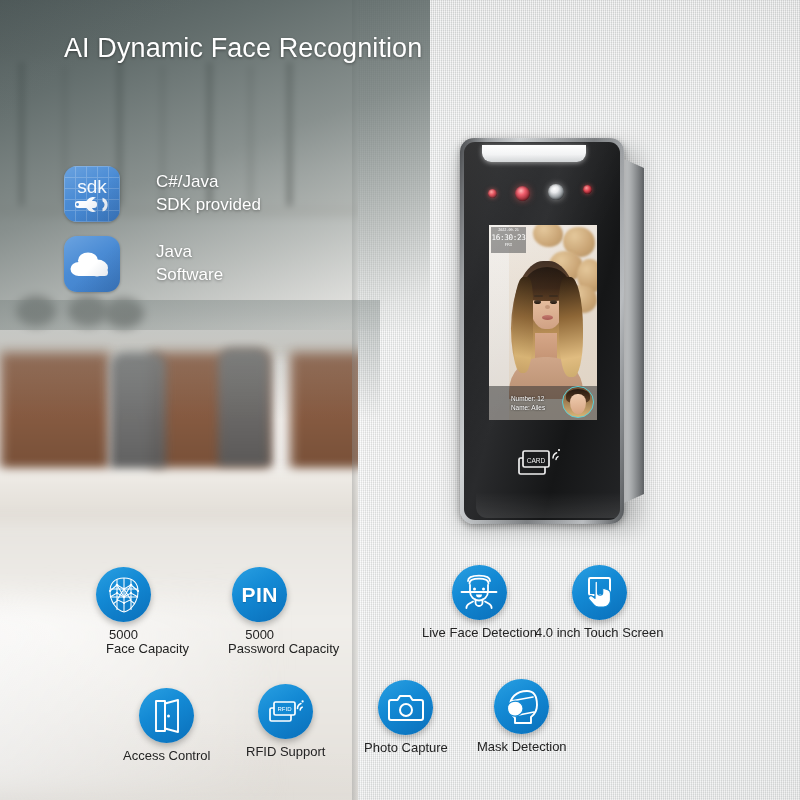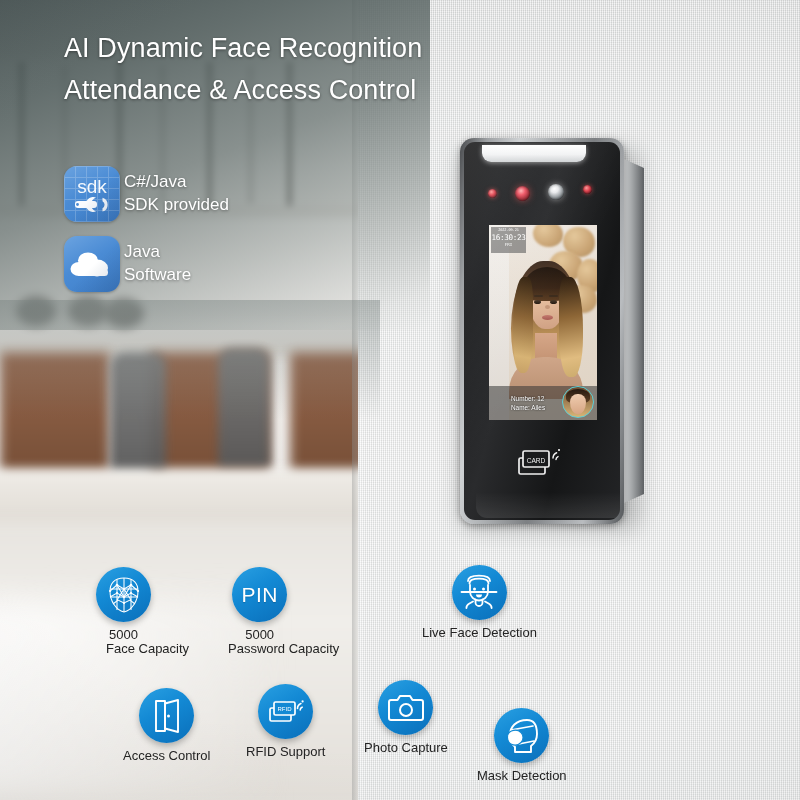--- a/index.html
+++ b/index.html
@@ -103,21 +103,21 @@
     background:
       repeating-linear-gradient(90deg,rgba(255,255,255,.9) 0 1px,transparent 1px 11px),
       repeating-linear-gradient(0deg,rgba(255,255,255,.9) 0 1px,transparent 1px 11px);
   }
   .badge-tile .shade{
     position:absolute;right:0;bottom:0;width:100%;height:100%;
     background:linear-gradient(135deg,rgba(255,255,255,0) 52%,rgba(20,50,90,.22) 100%);
   }
   .badge-tile svg{position:absolute;inset:0;}
   .badge-text{
-    margin-left:4px;color:#fff;font-size:17px;line-height:1.35;
+    margin-left:36px;color:#fff;font-size:17px;line-height:1.35;
     text-shadow:0 1px 3px rgba(0,0,0,.4);white-space:nowrap;
   }
   .badge-text .l2{display:block;}
 
   
   .device{position:absolute;left:452px;top:136px;width:200px;height:400px;}
   .dev-shadow{
     position:absolute;left:8px;top:14px;width:180px;height:380px;border-radius:14px;
     background:rgba(60,62,64,.30);filter:blur(11px);
   }
@@ -237,21 +237,21 @@
 
   
   .feat{position:absolute;display:flex;flex-direction:column;align-items:center;}
   .circle{
     width:55px;height:55px;border-radius:50%;
     background:linear-gradient(150deg,#2aa0e2 0%,#1389d4 42%,#0a6fba 100%);
     box-shadow:0 3px 6px rgba(0,0,0,.26);
     display:flex;align-items:center;justify-content:center;position:relative;
   }
   .circle svg{display:block;}
-  .pin-text{color:#fff;font-size:21px;font-weight:normal;letter-spacing:.4px;
+  .pin-text{color:#fff;font-size:21px;font-weight:bold;letter-spacing:.4px;
     text-shadow:0 1px 1px rgba(0,0,0,.18);text-align:center;}
   .flabel{
     margin-top:6px;text-align:center;color:#232323;font-size:13px;line-height:14px;
     white-space:nowrap;
   }
   .flabel .l2{display:block;padding-left:48px;}
 </style>
 </head>
 <body>
 
@@ -286,21 +286,20 @@
   </div>
 
   <div class="bg-rightwall"></div>
   <div class="bg-seam"></div>
   <div class="bg-frost"></div>
   <div class="bg-frost2"></div>
   <div class="bg-vign"></div>
 
   <div class="headline">
     <div>AI Dynamic Face Recognition</div>
-    <div>Attendance &amp; Access Control</div>
   </div>
 
   <div class="badges">
 
     <div class="badge-row">
       <div class="badge-tile">
         <div class="grid"></div>
         <svg width="56" height="56" viewBox="0 0 56 56">
           <text x="28" y="27" text-anchor="middle" font-family="Liberation Sans, sans-serif" font-size="19" fill="#ffffff" opacity="0.95">sdk</text>
           <g fill="#ffffff" opacity="0.97">
@@ -468,20 +467,33 @@
             <circle cx="23.5" cy="15" r="1.5"></circle>
           <path d="M16 20.5 h6 a3 3 0 0 1 -6 0 z"></path>
         </g>
       </svg>
     </div>
     <div class="flabel">
       <span>Live Face Detection</span>
     </div>
   </div>
 
+  <div class="feat" style="left:535px;top:565px">
+    <div class="circle">
+      <svg width="36" height="36" viewBox="0 0 36 36">
+        <rect x="8" y="3" width="21" height="17" rx="1.4" fill="none" stroke="#ffffff" stroke-width="2"></rect>
+        <path d="M16.5 5 v12.5 a2.6 2.6 0 0 0 5.2 0 V13 l5 1.6 a4 4 0 0 1 2.8 3.9 V25
+                 a7 7 0 0 1 -7 7 h-5 a6 6 0 0 1 -4.6 -2.2 L8 24.5 a2.4 2.4 0 0 1 3.4 -3.3 l2.6 2.1 V7.4
+                 a1.3 1.3 0 0 1 2.5 -0.4 z" fill="#ffffff" stroke="#1389d4" stroke-width="1.2" stroke-linejoin="round"></path>
+      </svg>
+    </div>
+    <div class="flabel">
+      <span>4.0 inch Touch Screen</span>
+    </div>
+  </div>
 
   <div class="feat" style="left:246px;top:684px">
     <div class="circle">
       <svg width="40" height="32" viewBox="0 0 40 32">
         <g fill="none" stroke="#ffffff" stroke-width="1.7" stroke-linejoin="round">
           <rect x="4" y="12" width="21" height="13" rx="1.5"></rect>
           <rect x="8" y="6" width="21" height="13" rx="1.5" fill="#1389d4"></rect>
         </g>
         <text x="18.5" y="15.3" text-anchor="middle" font-family="Liberation Sans, sans-serif" font-size="6" fill="#ffffff">RFID</text>
         <g fill="none" stroke="#ffffff" stroke-width="1.6" stroke-linecap="round">
@@ -518,21 +530,21 @@
           <path d="M2 9 a2 2 0 0 1 2 -2 h6.5 l2.5 -4 h10 l2.5 4 H34 a2 2 0 0 1 2 2 v16 a2 2 0 0 1 -2 2 H4 a2 2 0 0 1 -2 -2 z"></path>
           <circle cx="19" cy="17" r="6"></circle>
         </g>
       </svg>
     </div>
     <div class="flabel">
       <span>Photo Capture</span>
     </div>
   </div>
 
-  <div class="feat" style="left:477px;top:708px">
+  <div class="feat" style="left:477px;top:679px">
     <div class="circle">
       <svg width="38" height="38" viewBox="0 0 38 38">
         <path d="M24 3 C13 3 7 10 7 18 C7 23 9 27 12 30 l0 5 h16 l0 -6 c4 -3 6 -7 6 -12 C34 8 31 3 24 3 z" fill="none" stroke="#ffffff" stroke-width="1.9" stroke-linejoin="round"></path>
         <path d="M8 13 L30 9 M10.5 28 L31 24" stroke="#ffffff" stroke-width="1.7" stroke-linecap="round"></path>
         <path d="M8.5 14 c-2.5 1 -4 3.5 -4 6.5 c0 3 1.5 5.6 4 6.8 c3 1.4 7 0.6 9.5 -1.8
                  c1.4 -1.4 2 -3.2 2 -5 c0 -1.8 -0.6 -3.6 -2 -5 C15.5 13 11.5 12.8 8.5 14 z" fill="#ffffff" stroke="#1389d4" stroke-width="1.1"></path>
       </svg>
     </div>
     <div class="flabel">
       <span>Mask Detection</span>

